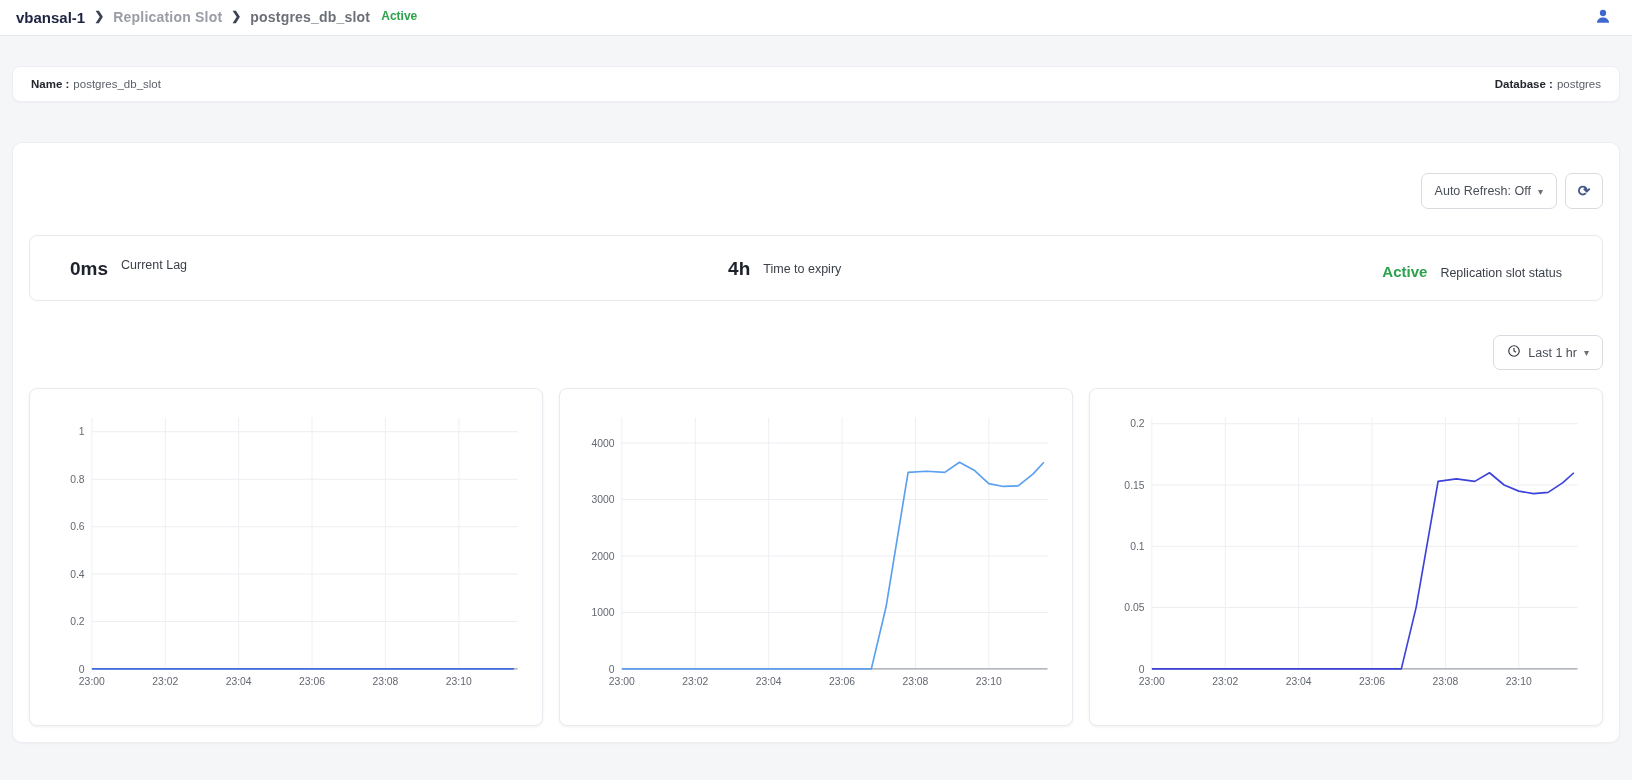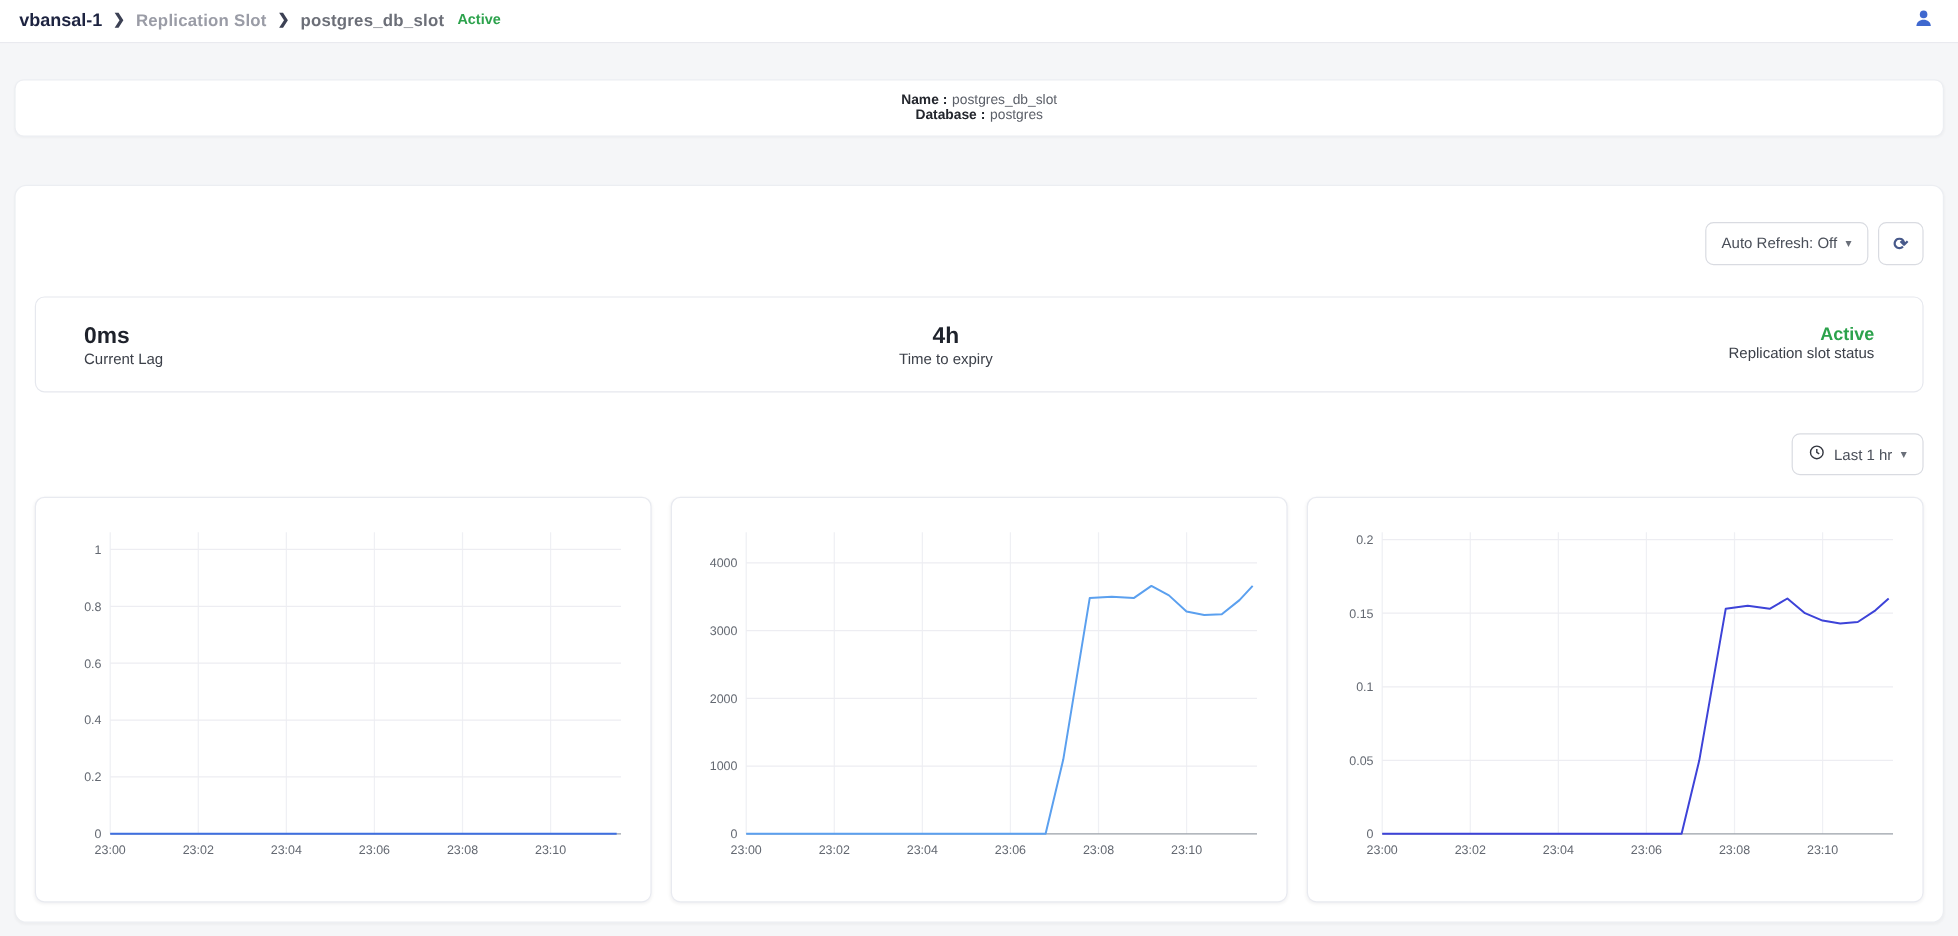--- a/index.html
+++ b/index.html
@@ -28,21 +28,20 @@
   
   .info-bar {
     background:#ffffff;
     border:1px solid #eceef2;
     border-radius:8px;
     margin:30px 12px 0 12px;
     padding:11px 18px;
     display:flex; justify-content:space-between; align-items:center;
     font-size:11.5px;
     box-shadow:0 1px 2px rgba(20,20,40,.03);
-    flex-direction:column;
   }
   .info-label { font-weight:bold; color:#23262d; }
   .info-value { color:#5b5f68; margin-left:4px; }
   
   .main-card {
     background:#ffffff;
     border:1px solid #eceef2;
     border-radius:10px;
     margin:40px 12px 0 12px;
     padding:18px 16px 16px 16px;
@@ -64,21 +63,21 @@
   .btn .caret { font-size:10px; color:#6a6f79; }
   .icon-btn { width:38px; justify-content:center; padding:8px 0; font-size:15px; color:#47598a; font-weight:bold; }
   
   .stats-strip {
     border:1px solid #e6e8ee;
     border-radius:8px;
     margin-top:26px;
     padding:22px 40px 20px 40px;
     display:flex; justify-content:space-between;
   }
-  .stat { display:flex; flex-direction:column; }
+  .stat { display:flex; gap:13px; }
   .stat.center { align-items:center; }
   .stat.right { align-items:flex-end; }
   .stat-value { font-size:19px; font-weight:bold; color:#1e222b; }
   .stat-value.green { color:#2ca24c; font-size:15px; }
   .stat-label { font-size:12.5px; color:#3c4049; }
   
   .range-row { display:flex; justify-content:flex-end; margin-top:34px; }
   
   .charts {
     display:grid;

